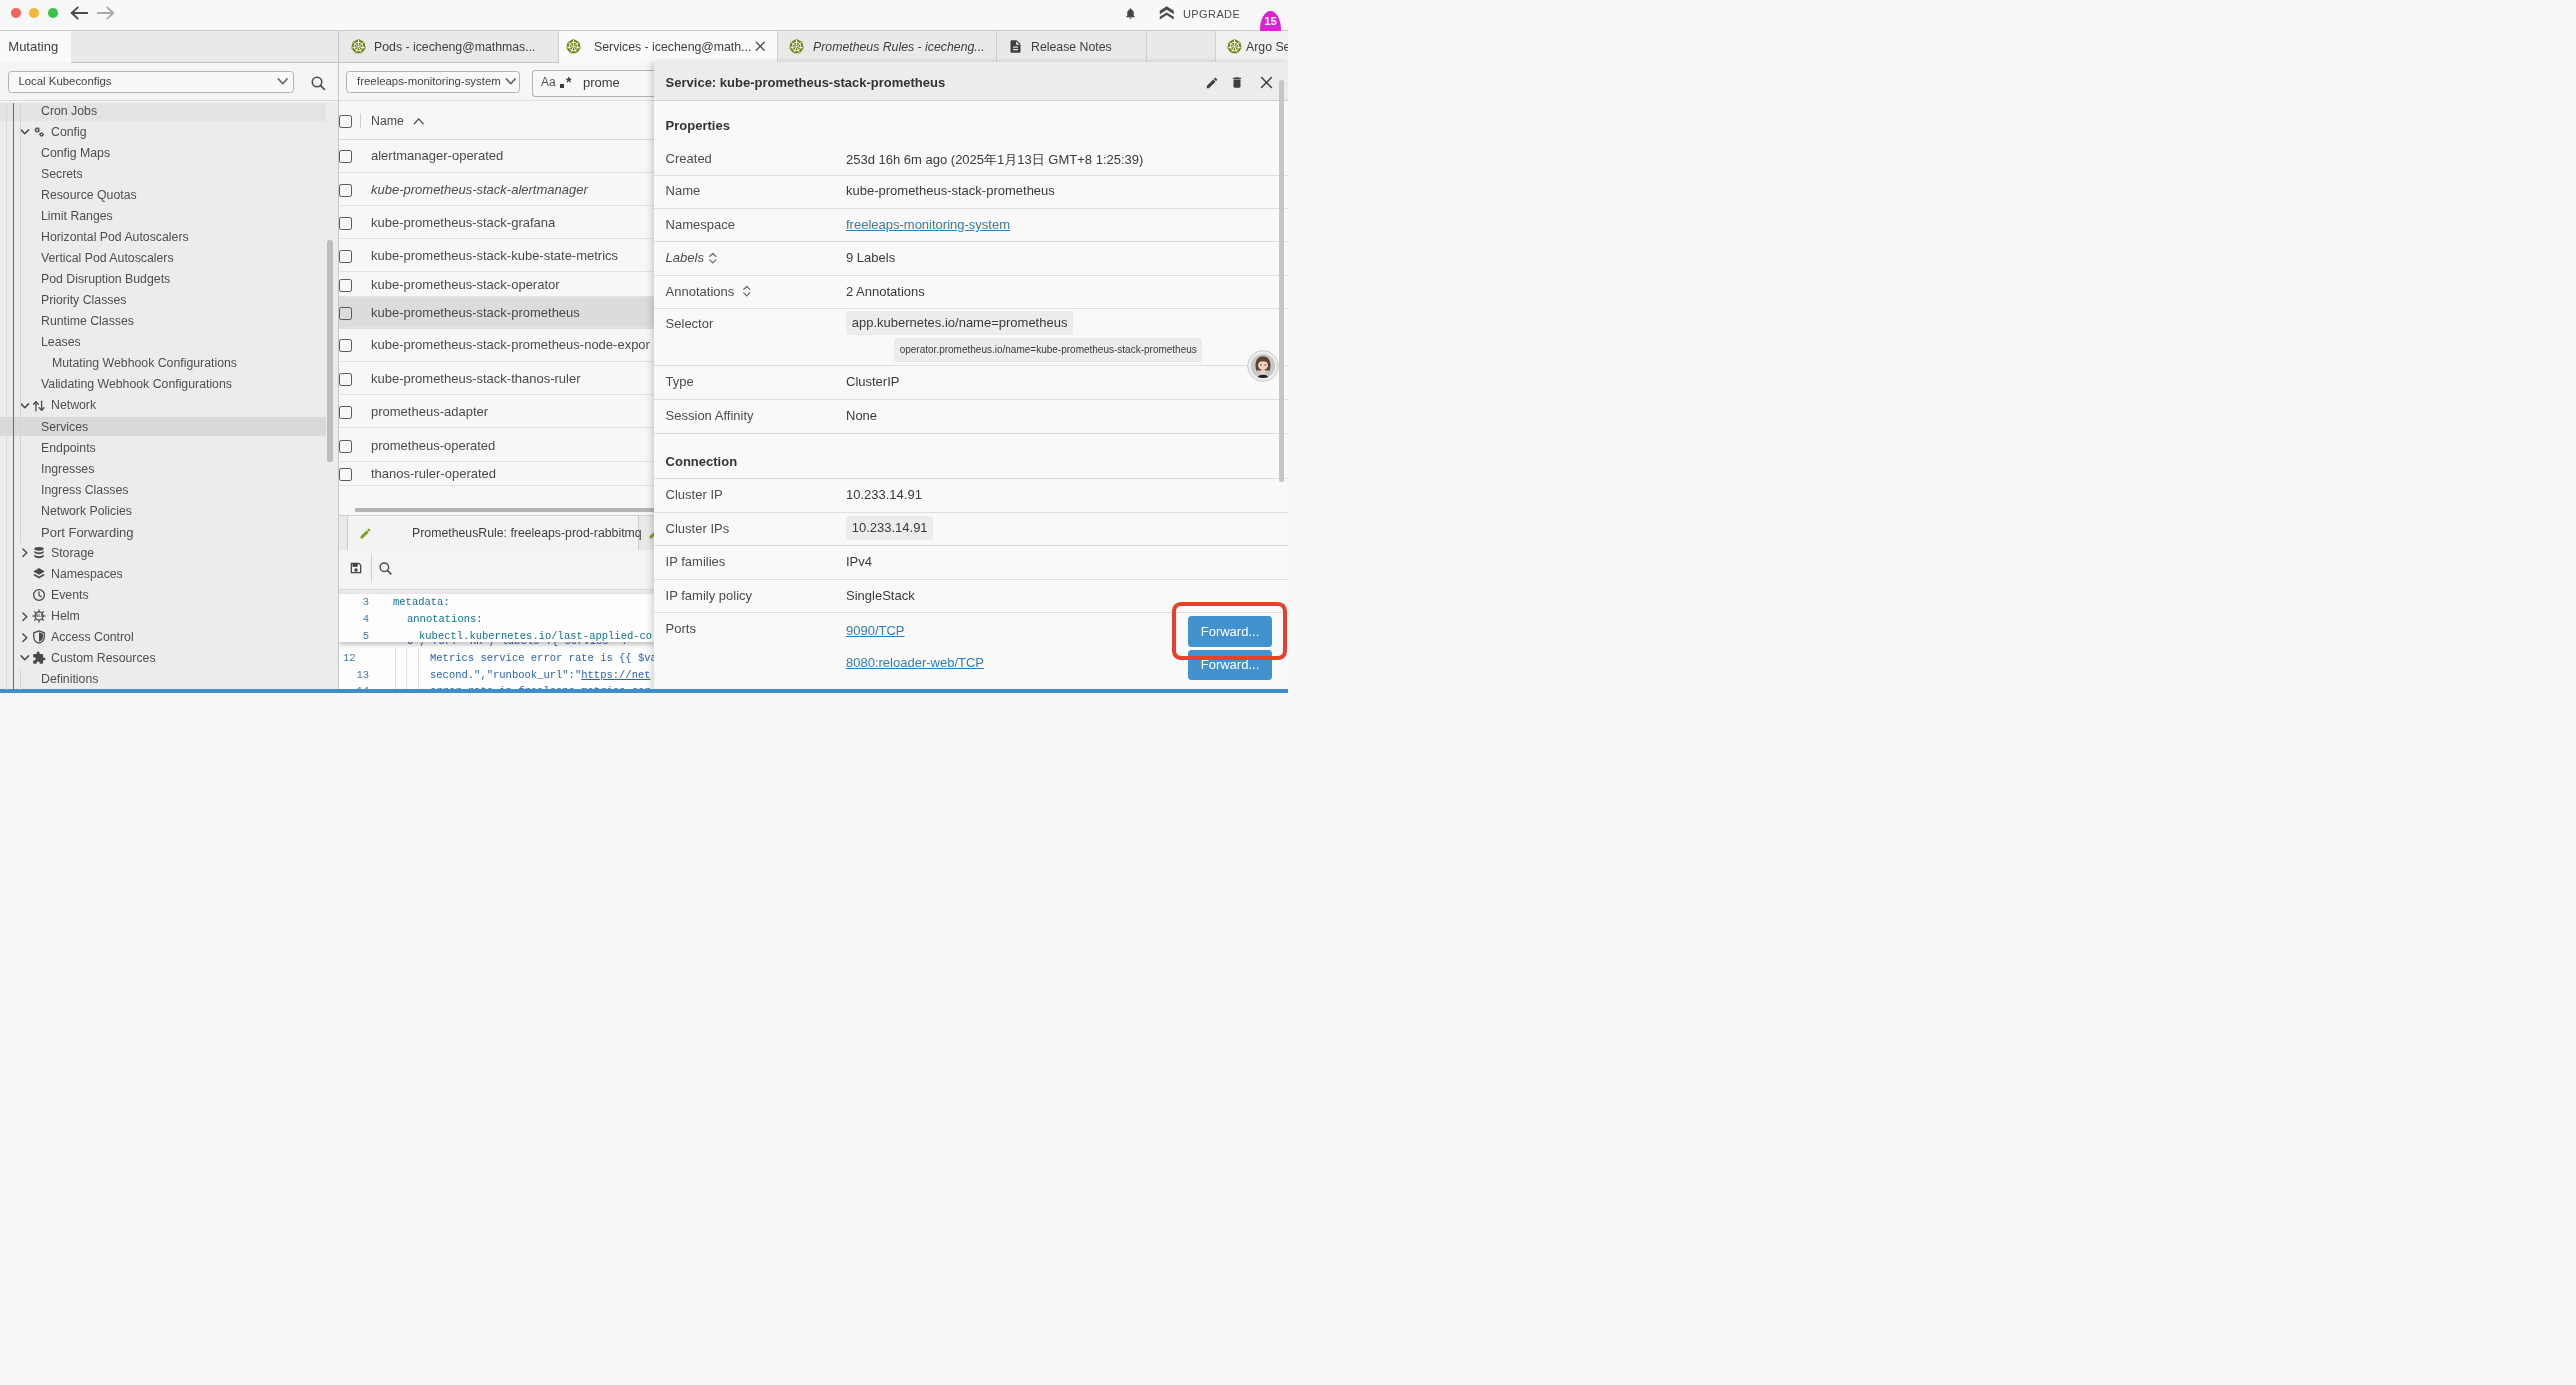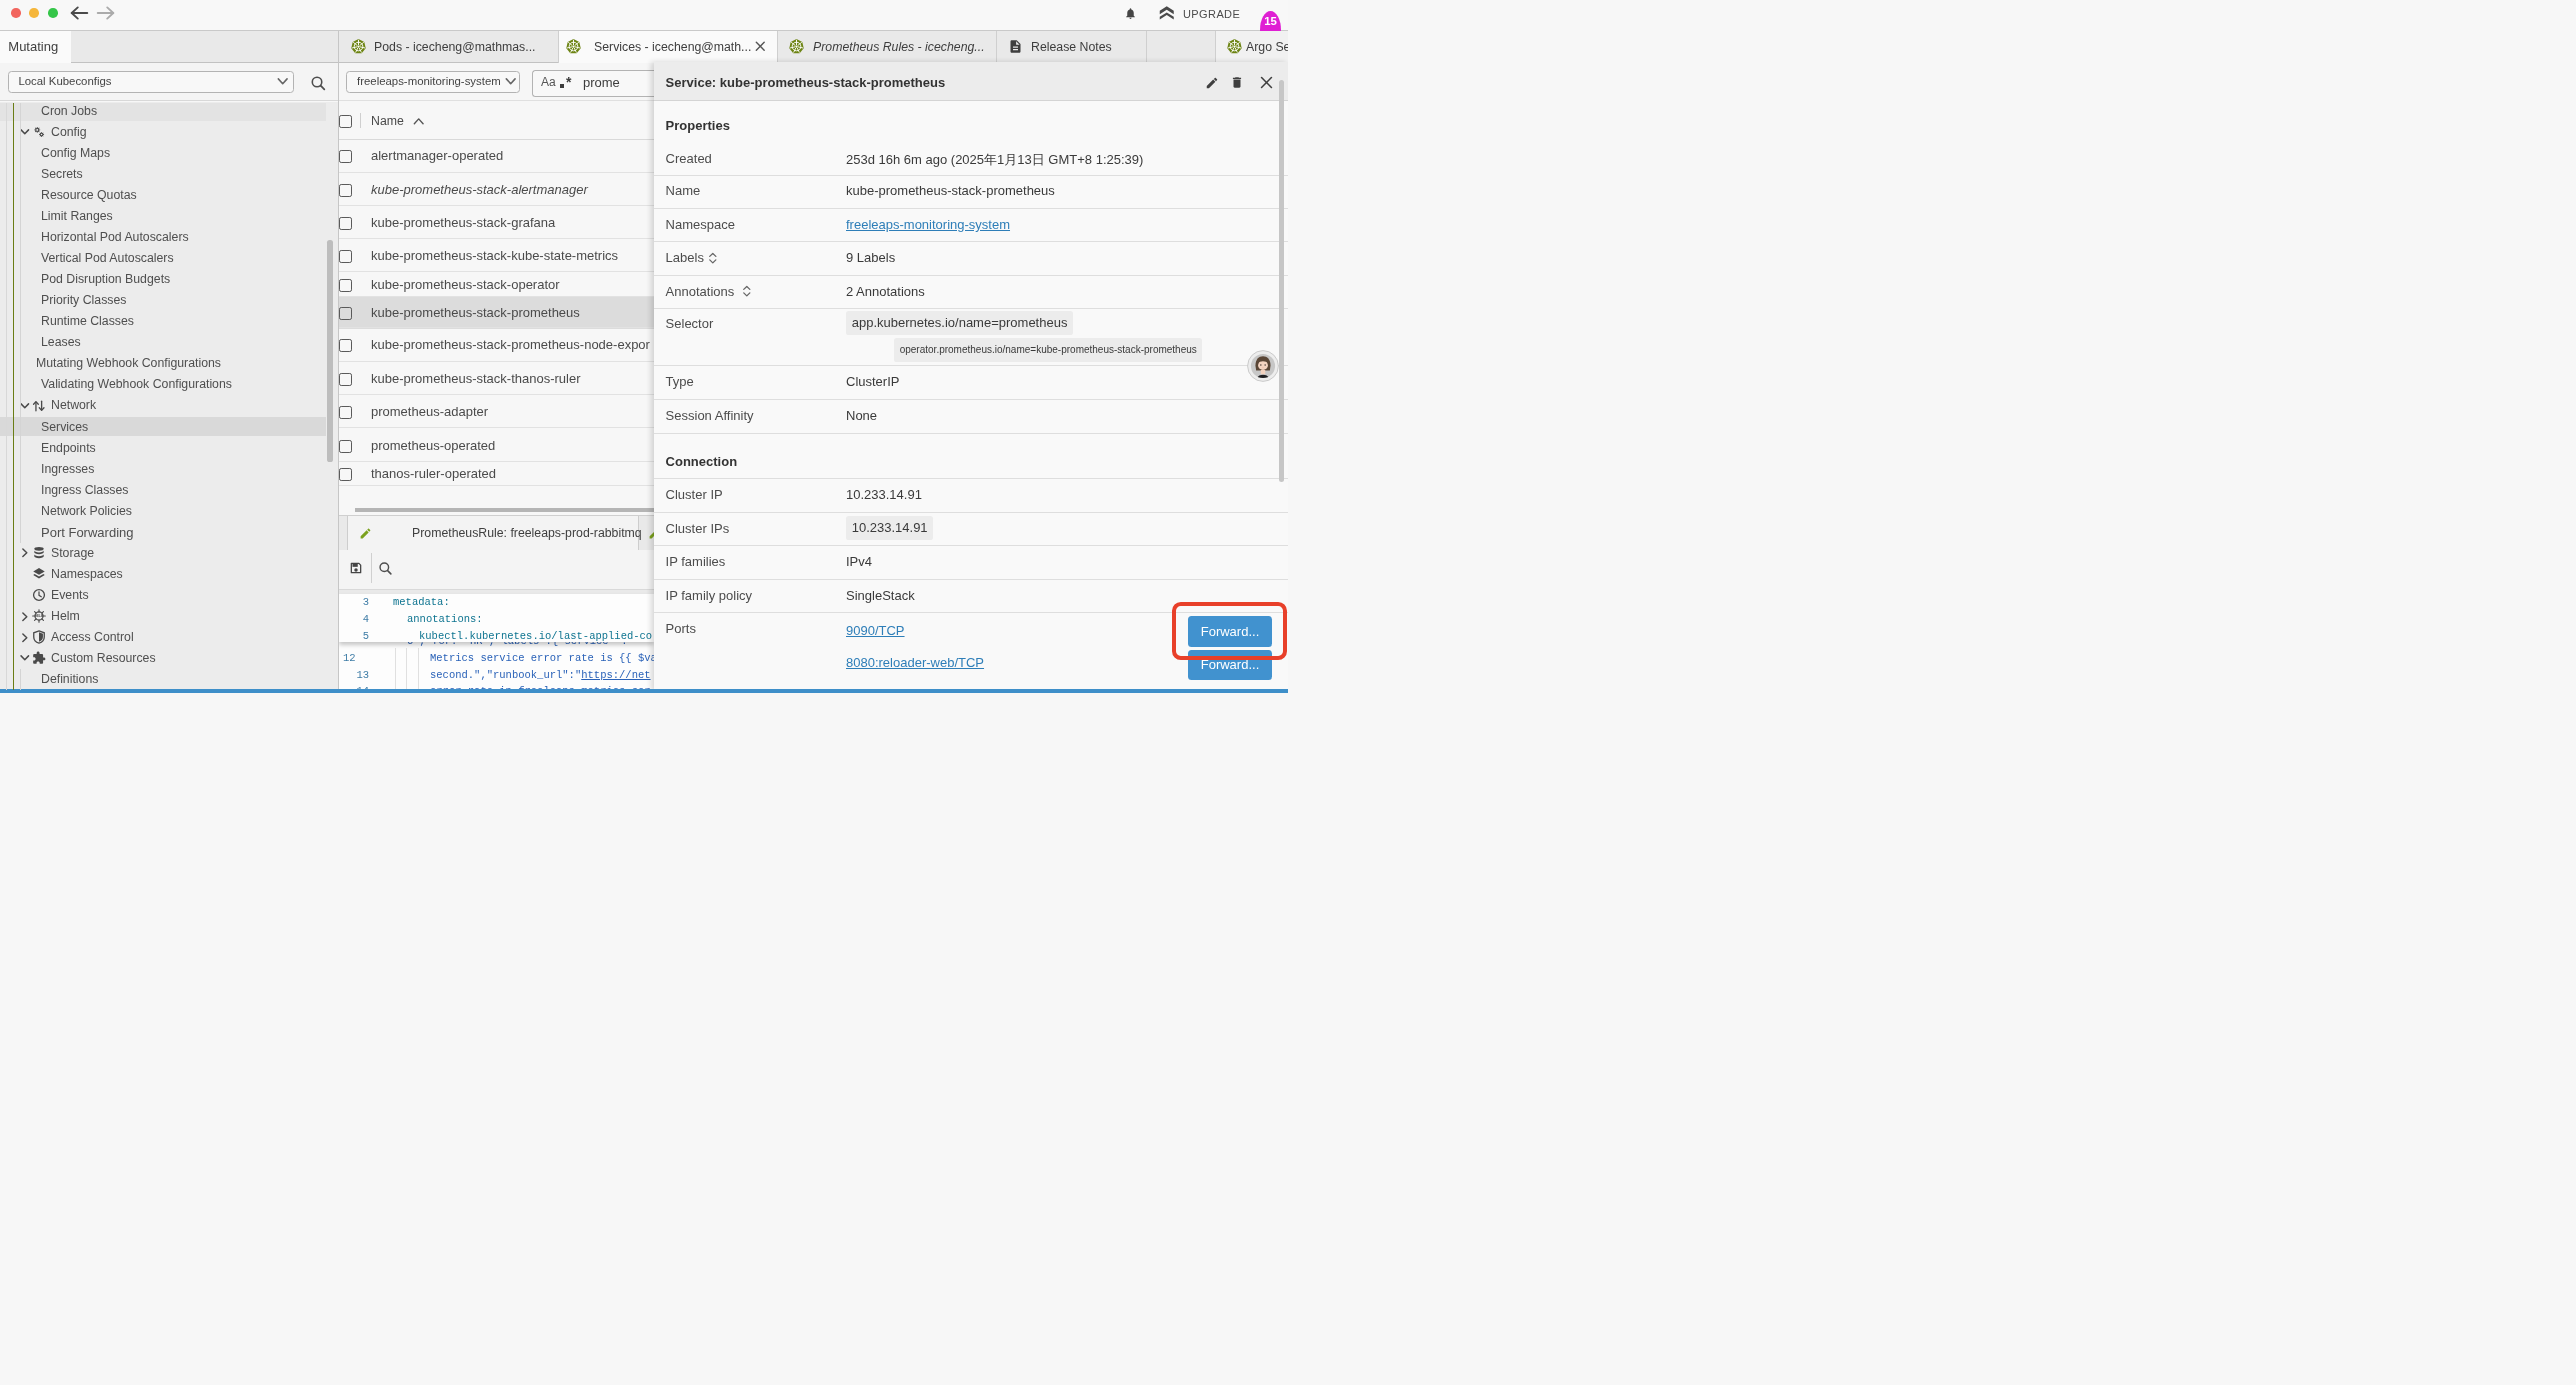--- a/index.html
+++ b/index.html
@@ -139,21 +139,21 @@
 <div class="txt" style="left:41px;top:43px;font-size:12.3px;color:#4f4f4f;">Config Maps</div>
 <div class="txt" style="left:41px;top:64px;font-size:12.3px;color:#4f4f4f;">Secrets</div>
 <div class="txt" style="left:41px;top:85px;font-size:12.3px;color:#4f4f4f;">Resource Quotas</div>
 <div class="txt" style="left:41px;top:106px;font-size:12.3px;color:#4f4f4f;">Limit Ranges</div>
 <div class="txt" style="left:41px;top:127px;font-size:12.3px;color:#4f4f4f;">Horizontal Pod Autoscalers</div>
 <div class="txt" style="left:41px;top:148px;font-size:12.3px;color:#4f4f4f;">Vertical Pod Autoscalers</div>
 <div class="txt" style="left:41px;top:169px;font-size:12.3px;color:#4f4f4f;">Pod Disruption Budgets</div>
 <div class="txt" style="left:41px;top:190px;font-size:12.3px;color:#4f4f4f;">Priority Classes</div>
 <div class="txt" style="left:41px;top:211px;font-size:12.3px;color:#4f4f4f;">Runtime Classes</div>
 <div class="txt" style="left:41px;top:232px;font-size:12.3px;color:#4f4f4f;">Leases</div>
-<div class="txt" style="left:36px;top:253px;font-size:12.3px;color:#4f4f4f;">Mutating Webhook Configurations</div>
+<div class="txt" style="left:52px;top:253px;font-size:12.3px;color:#4f4f4f;">Mutating Webhook Configurations</div>
 <div class="txt" style="left:41px;top:274px;font-size:12.3px;color:#4f4f4f;">Validating Webhook Configurations</div>
 <svg style="left:20px;top:300px" width="9.6" height="6.1" viewBox="0 0 11 7">
       <polyline points="1.2,1 5.5,5.5 9.8,1" fill="none" stroke="#4a4a4a" stroke-width="1.7" stroke-linecap="round" stroke-linejoin="round"></polyline>
     </svg>
 <svg style="left:32px;top:296px" width="14" height="14" viewBox="0 0 16 16">
       <g stroke="#4a4a4a" stroke-width="1.5" fill="none" stroke-linecap="round" stroke-linejoin="round">
         <line x1="4.5" y1="13.5" x2="4.5" y2="3.5"></line>
         <polyline points="1.8,6 4.5,3 7.2,6"></polyline>
         <line x1="11" y1="2.5" x2="11" y2="12.5"></line>
         <polyline points="8.3,10 11,13 13.7,10"></polyline>
@@ -349,21 +349,21 @@
 <div class="txt" style="left:11.6px;top:56px;font-size:13px;font-weight:bold;color:#333;">Properties</div>
 <div class="txt" style="left:11.6px;top:89px;font-size:13px;color:#4c4c4c;">Created</div>
 <div class="txt" style="left:192px;top:89px;font-size:13px;color:#3a3a3a;">253d 16h 6m ago (2025年1月13日 GMT+8 1:25:39)</div>
 <div class="abs" style="left:0;top:113px;width:634px;height:0.9px;background:#dedede;"></div>
 <div class="txt" style="left:11.6px;top:121px;font-size:13px;color:#4c4c4c;">Name</div>
 <div class="txt" style="left:192px;top:121px;font-size:13px;color:#3a3a3a;">kube-prometheus-stack-prometheus</div>
 <div class="abs" style="left:0;top:146px;width:634px;height:0.9px;background:#dedede;"></div>
 <div class="txt" style="left:11.6px;top:155px;font-size:13px;color:#4c4c4c;">Namespace</div>
 <div class="txt" style="left:192px;top:155px;font-size:13px;color:#2e7eb8;text-decoration:underline;">freeleaps-monitoring-system</div>
 <div class="abs" style="left:0;top:179px;width:634px;height:0.9px;background:#dedede;"></div>
-<div class="txt" style="left:11.6px;top:188px;font-size:13px;color:#4c4c4c;">Labels</div>
+<div class="txt" style="left:11.6px;top:188px;font-size:13px;color:#4c4c4c;font-style:italic;">Labels</div>
 <svg style="left:54px;top:190px" width="9.6" height="12.3" viewBox="0 0 11 14">
       <g fill="none" stroke="#666" stroke-width="1.5" stroke-linecap="round" stroke-linejoin="round">
         <polyline points="2,5 5.5,1.6 9,5"></polyline>
         <polyline points="2,9 5.5,12.4 9,9"></polyline>
       </g>
     </svg>
 <div class="txt" style="left:192px;top:188px;font-size:13px;color:#3a3a3a;">9 Labels</div>
 <div class="abs" style="left:0;top:213px;width:634px;height:0.9px;background:#dedede;"></div>
 <div class="txt" style="left:11.6px;top:222px;font-size:13px;color:#4c4c4c;">Annotations</div>
 <svg style="left:88px;top:223px" width="9.6" height="12.3" viewBox="0 0 11 14">

